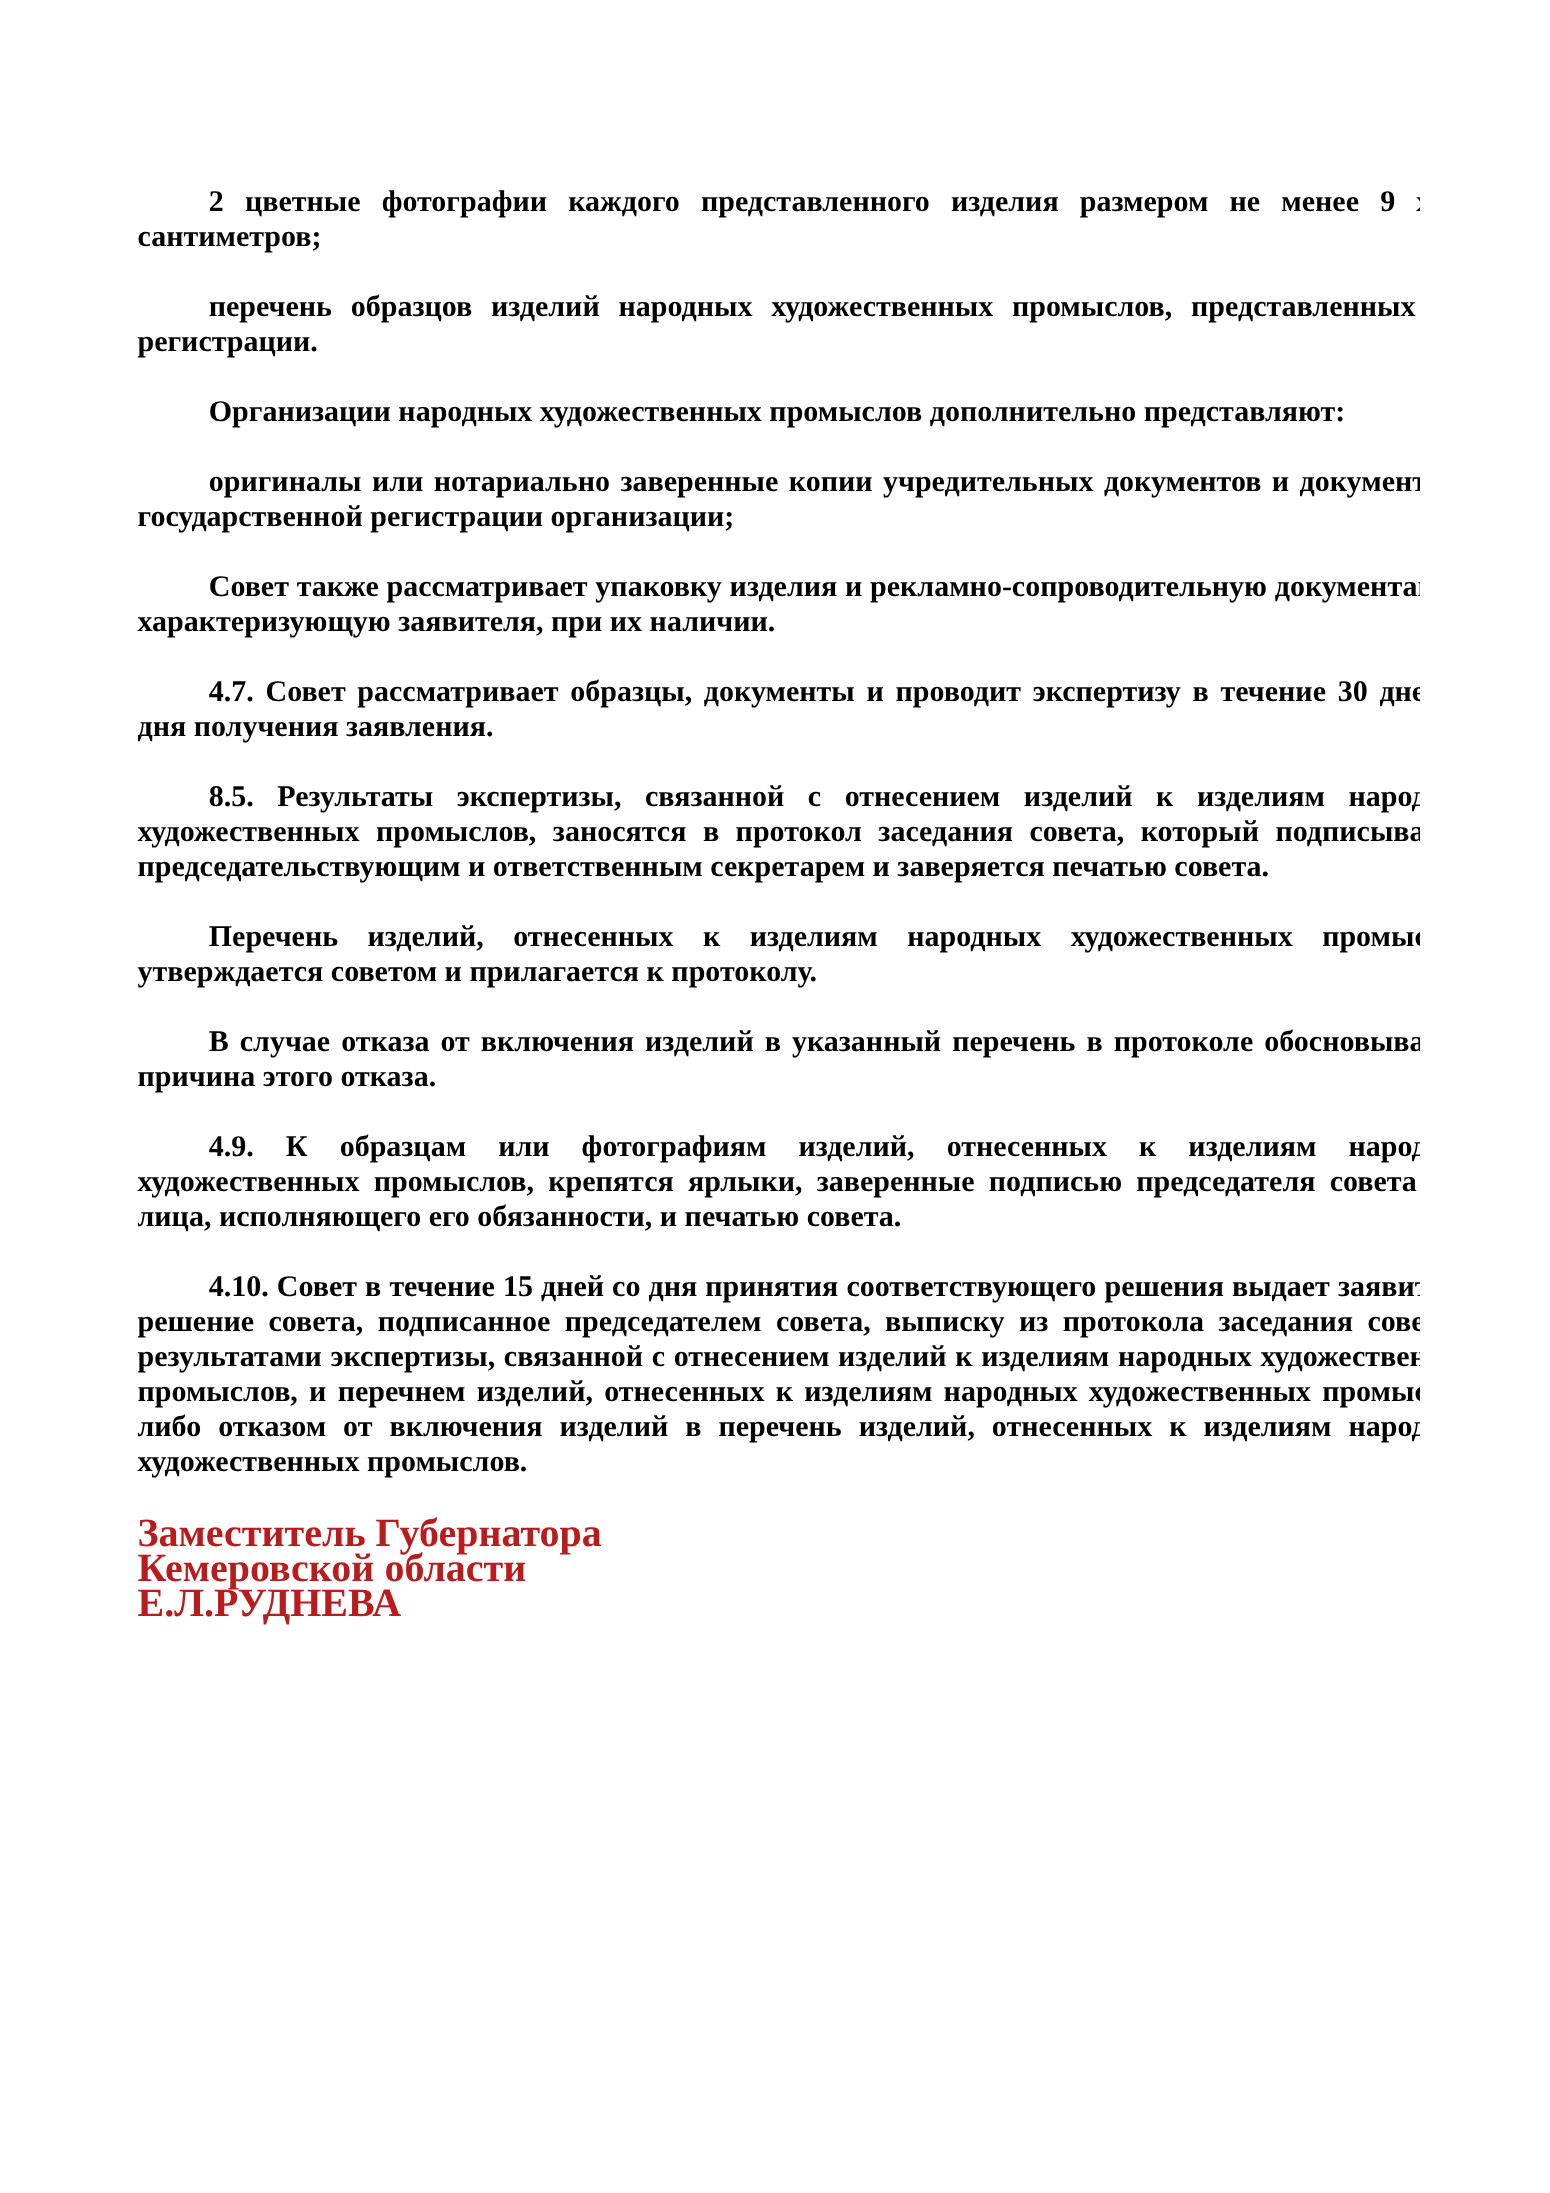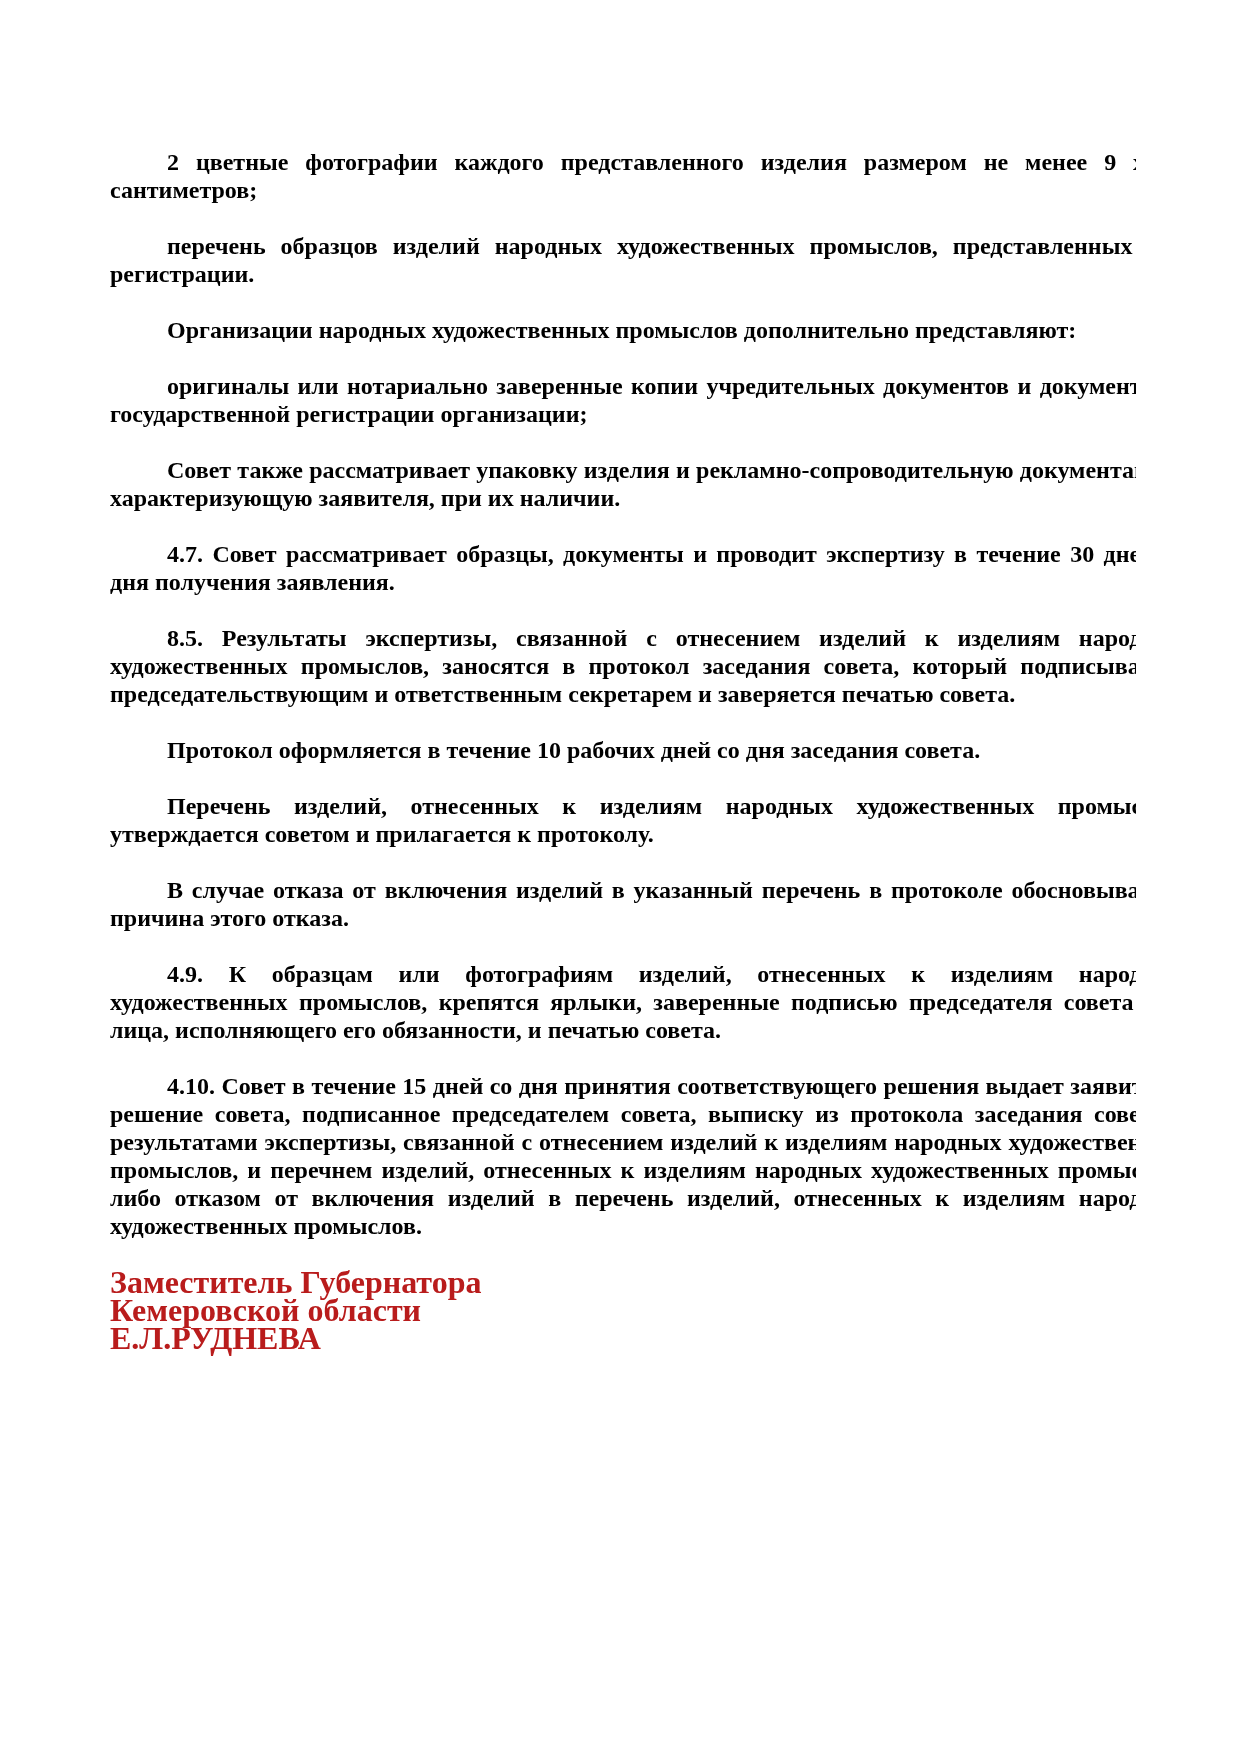--- a/index.html
+++ b/index.html
@@ -50,21 +50,20 @@
 
 <div class="page">
   <div class="content">
     <p>2 цветные фотографии каждого представленного изделия размером не менее 9 х 12 сантиметров;</p>
     <p>перечень образцов изделий народных художественных промыслов, представленных для регистрации.</p>
     <p>Организации народных художественных промыслов дополнительно представляют:</p>
     <p>оригиналы или нотариально заверенные копии учредительных документов и документов о государственной регистрации организации;</p>
     <p>Совет также рассматривает упаковку изделия и рекламно-сопроводительную документацию, характеризующую заявителя, при их наличии.</p>
     <p>4.7. Совет рассматривает образцы, документы и проводит экспертизу в течение 30 дней со дня получения заявления.</p>
     <p>8.5. Результаты экспертизы, связанной с отнесением изделий к изделиям народных художественных промыслов, заносятся в протокол заседания совета, который подписывается председательствующим и ответственным секретарем и заверяется печатью совета.</p>
-    <p>Протокол оформляется в течение 10 рабочих дней со дня заседания совета.</p>
     <p>Перечень изделий, отнесенных к изделиям народных художественных промыслов, утверждается советом и прилагается к протоколу.</p>
     <p>В случае отказа от включения изделий в указанный перечень в протоколе обосновывается причина этого отказа.</p>
     <p>4.9. К образцам или фотографиям изделий, отнесенных к изделиям народных художественных промыслов, крепятся ярлыки, заверенные подписью председателя совета или лица, исполняющего его обязанности, и печатью совета.</p>
     <p>4.10. Совет в течение 15 дней со дня принятия соответствующего решения выдает заявителю решение совета, подписанное председателем совета, выписку из протокола заседания совета с результатами экспертизы, связанной с отнесением изделий к изделиям народных художественных промыслов, и перечнем изделий, отнесенных к изделиям народных художественных промыслов, либо отказом от включения изделий в перечень изделий, отнесенных к изделиям народных художественных промыслов.</p>
 
     <div class="signature">
       <div>Заместитель Губернатора</div>
       <div>Кемеровской области</div>
       <div>Е.Л.РУДНЕВА</div>
     </div>

